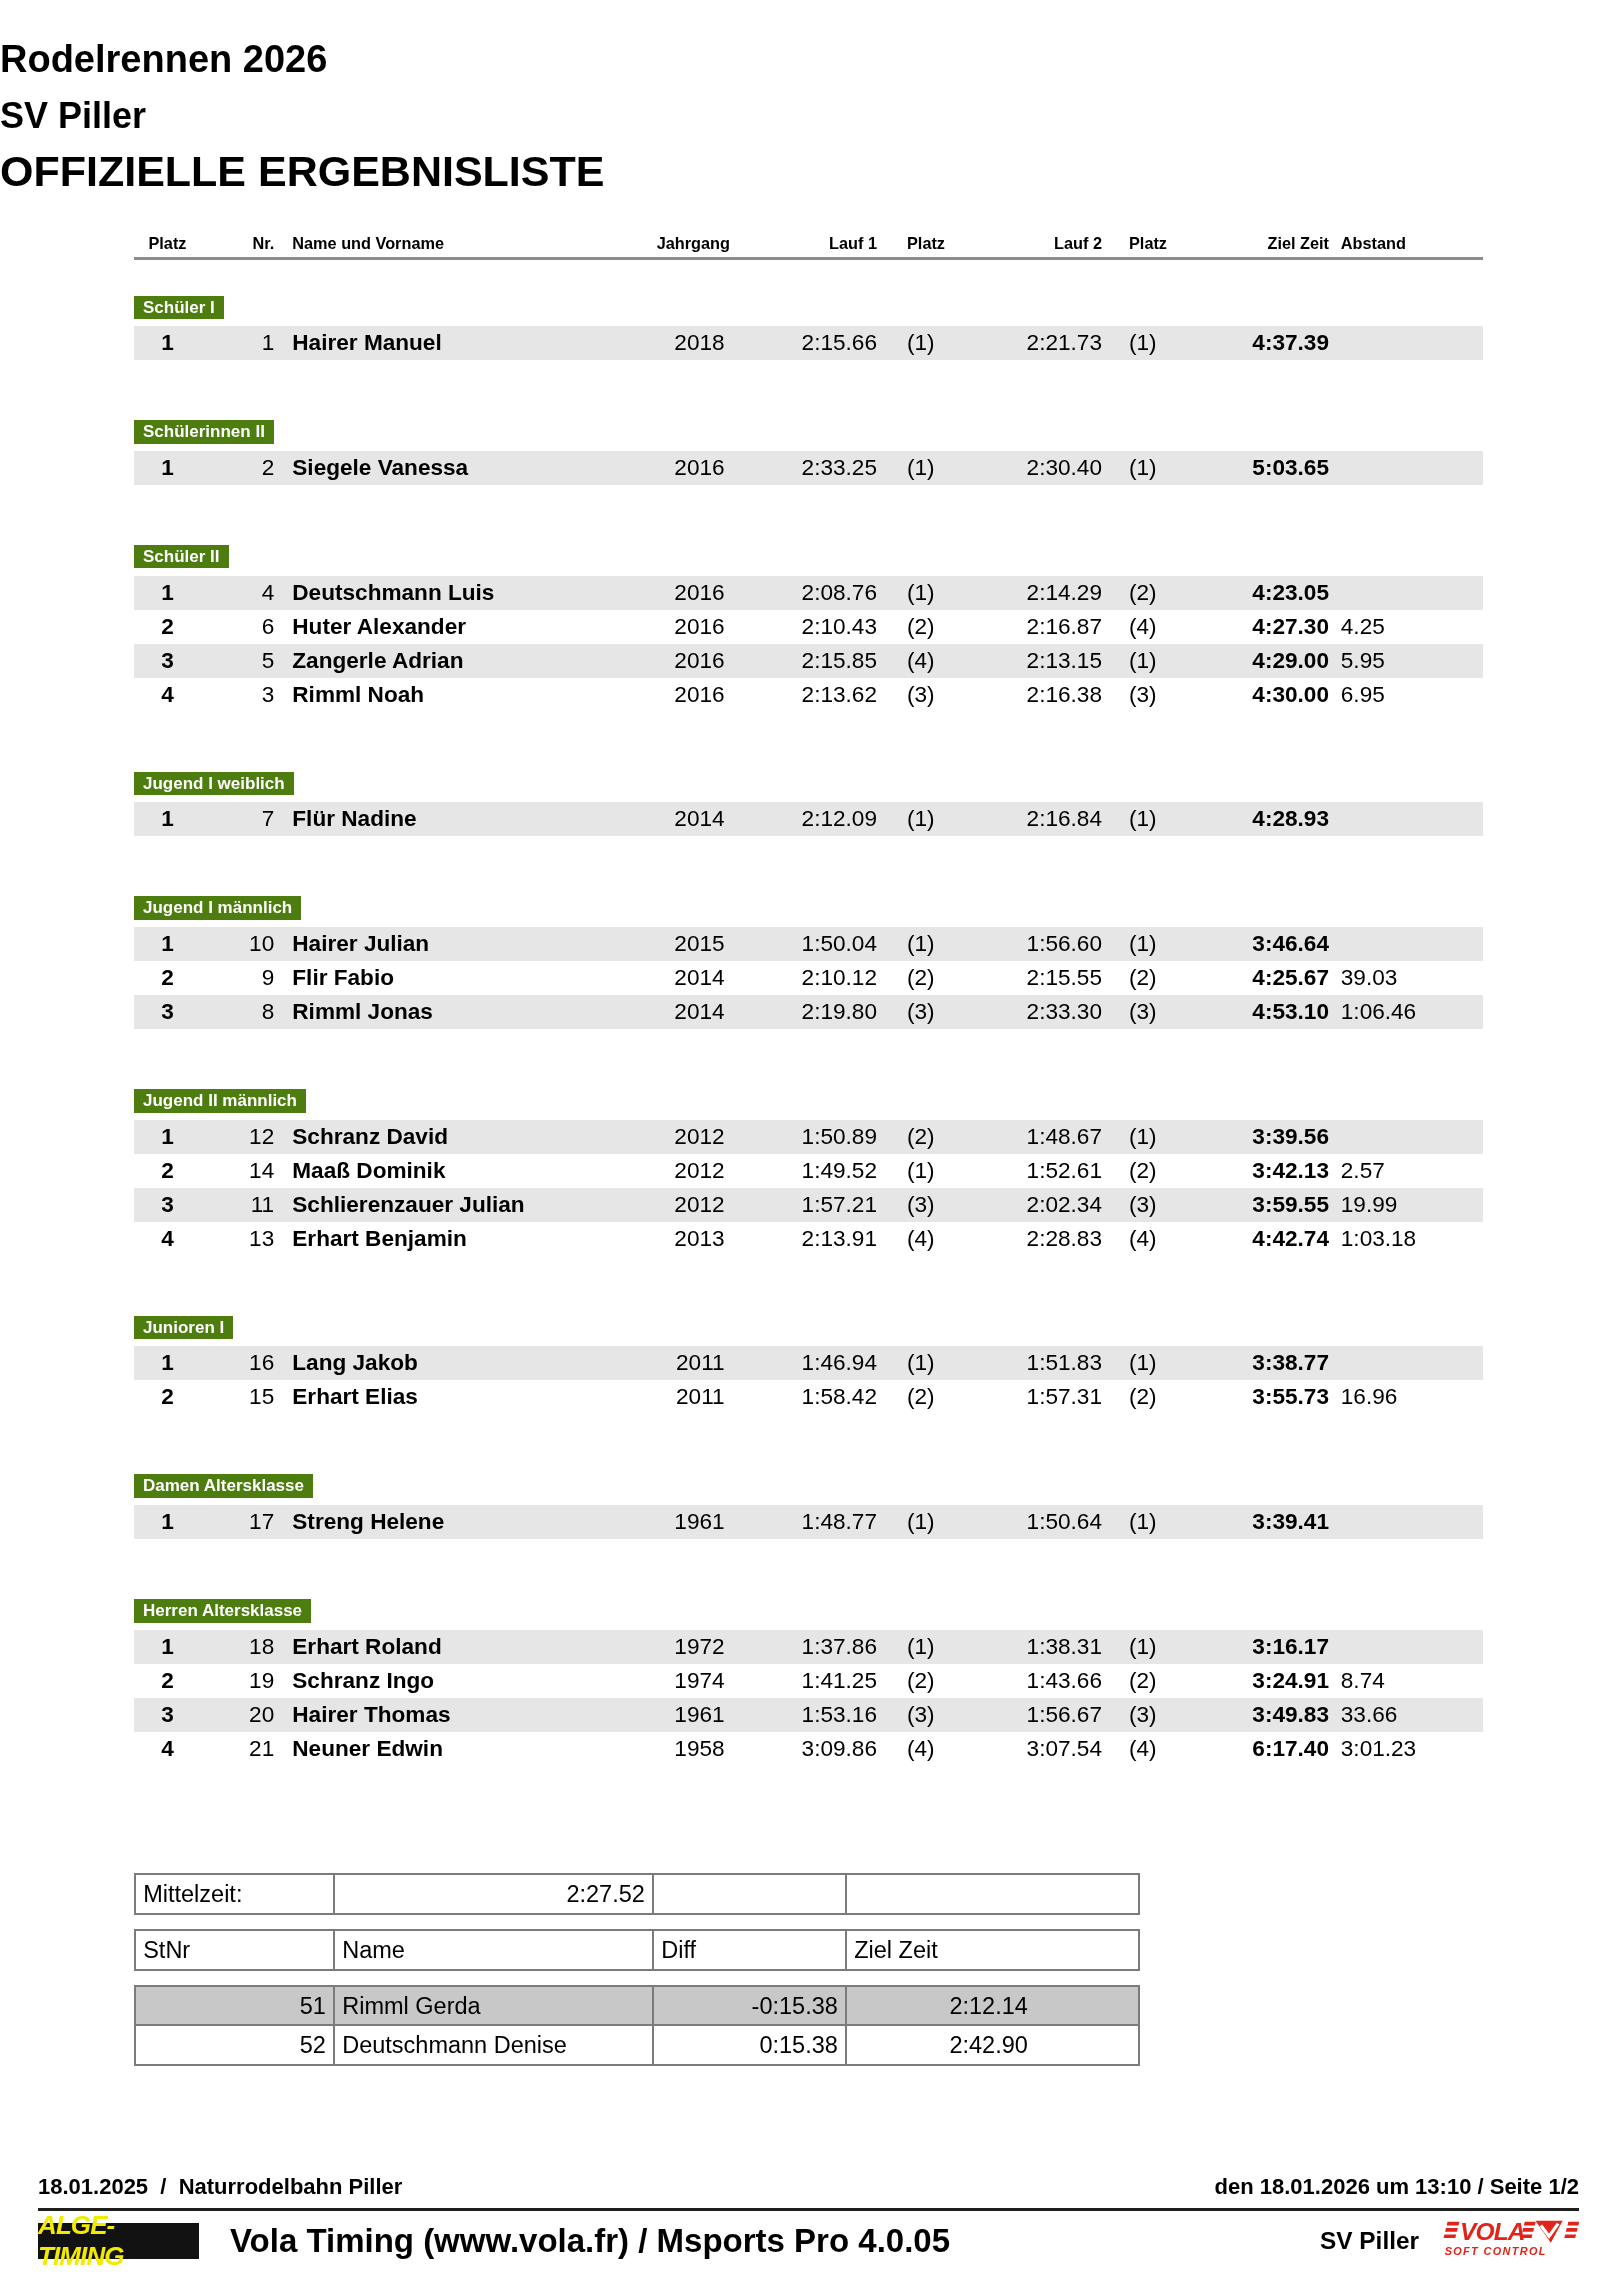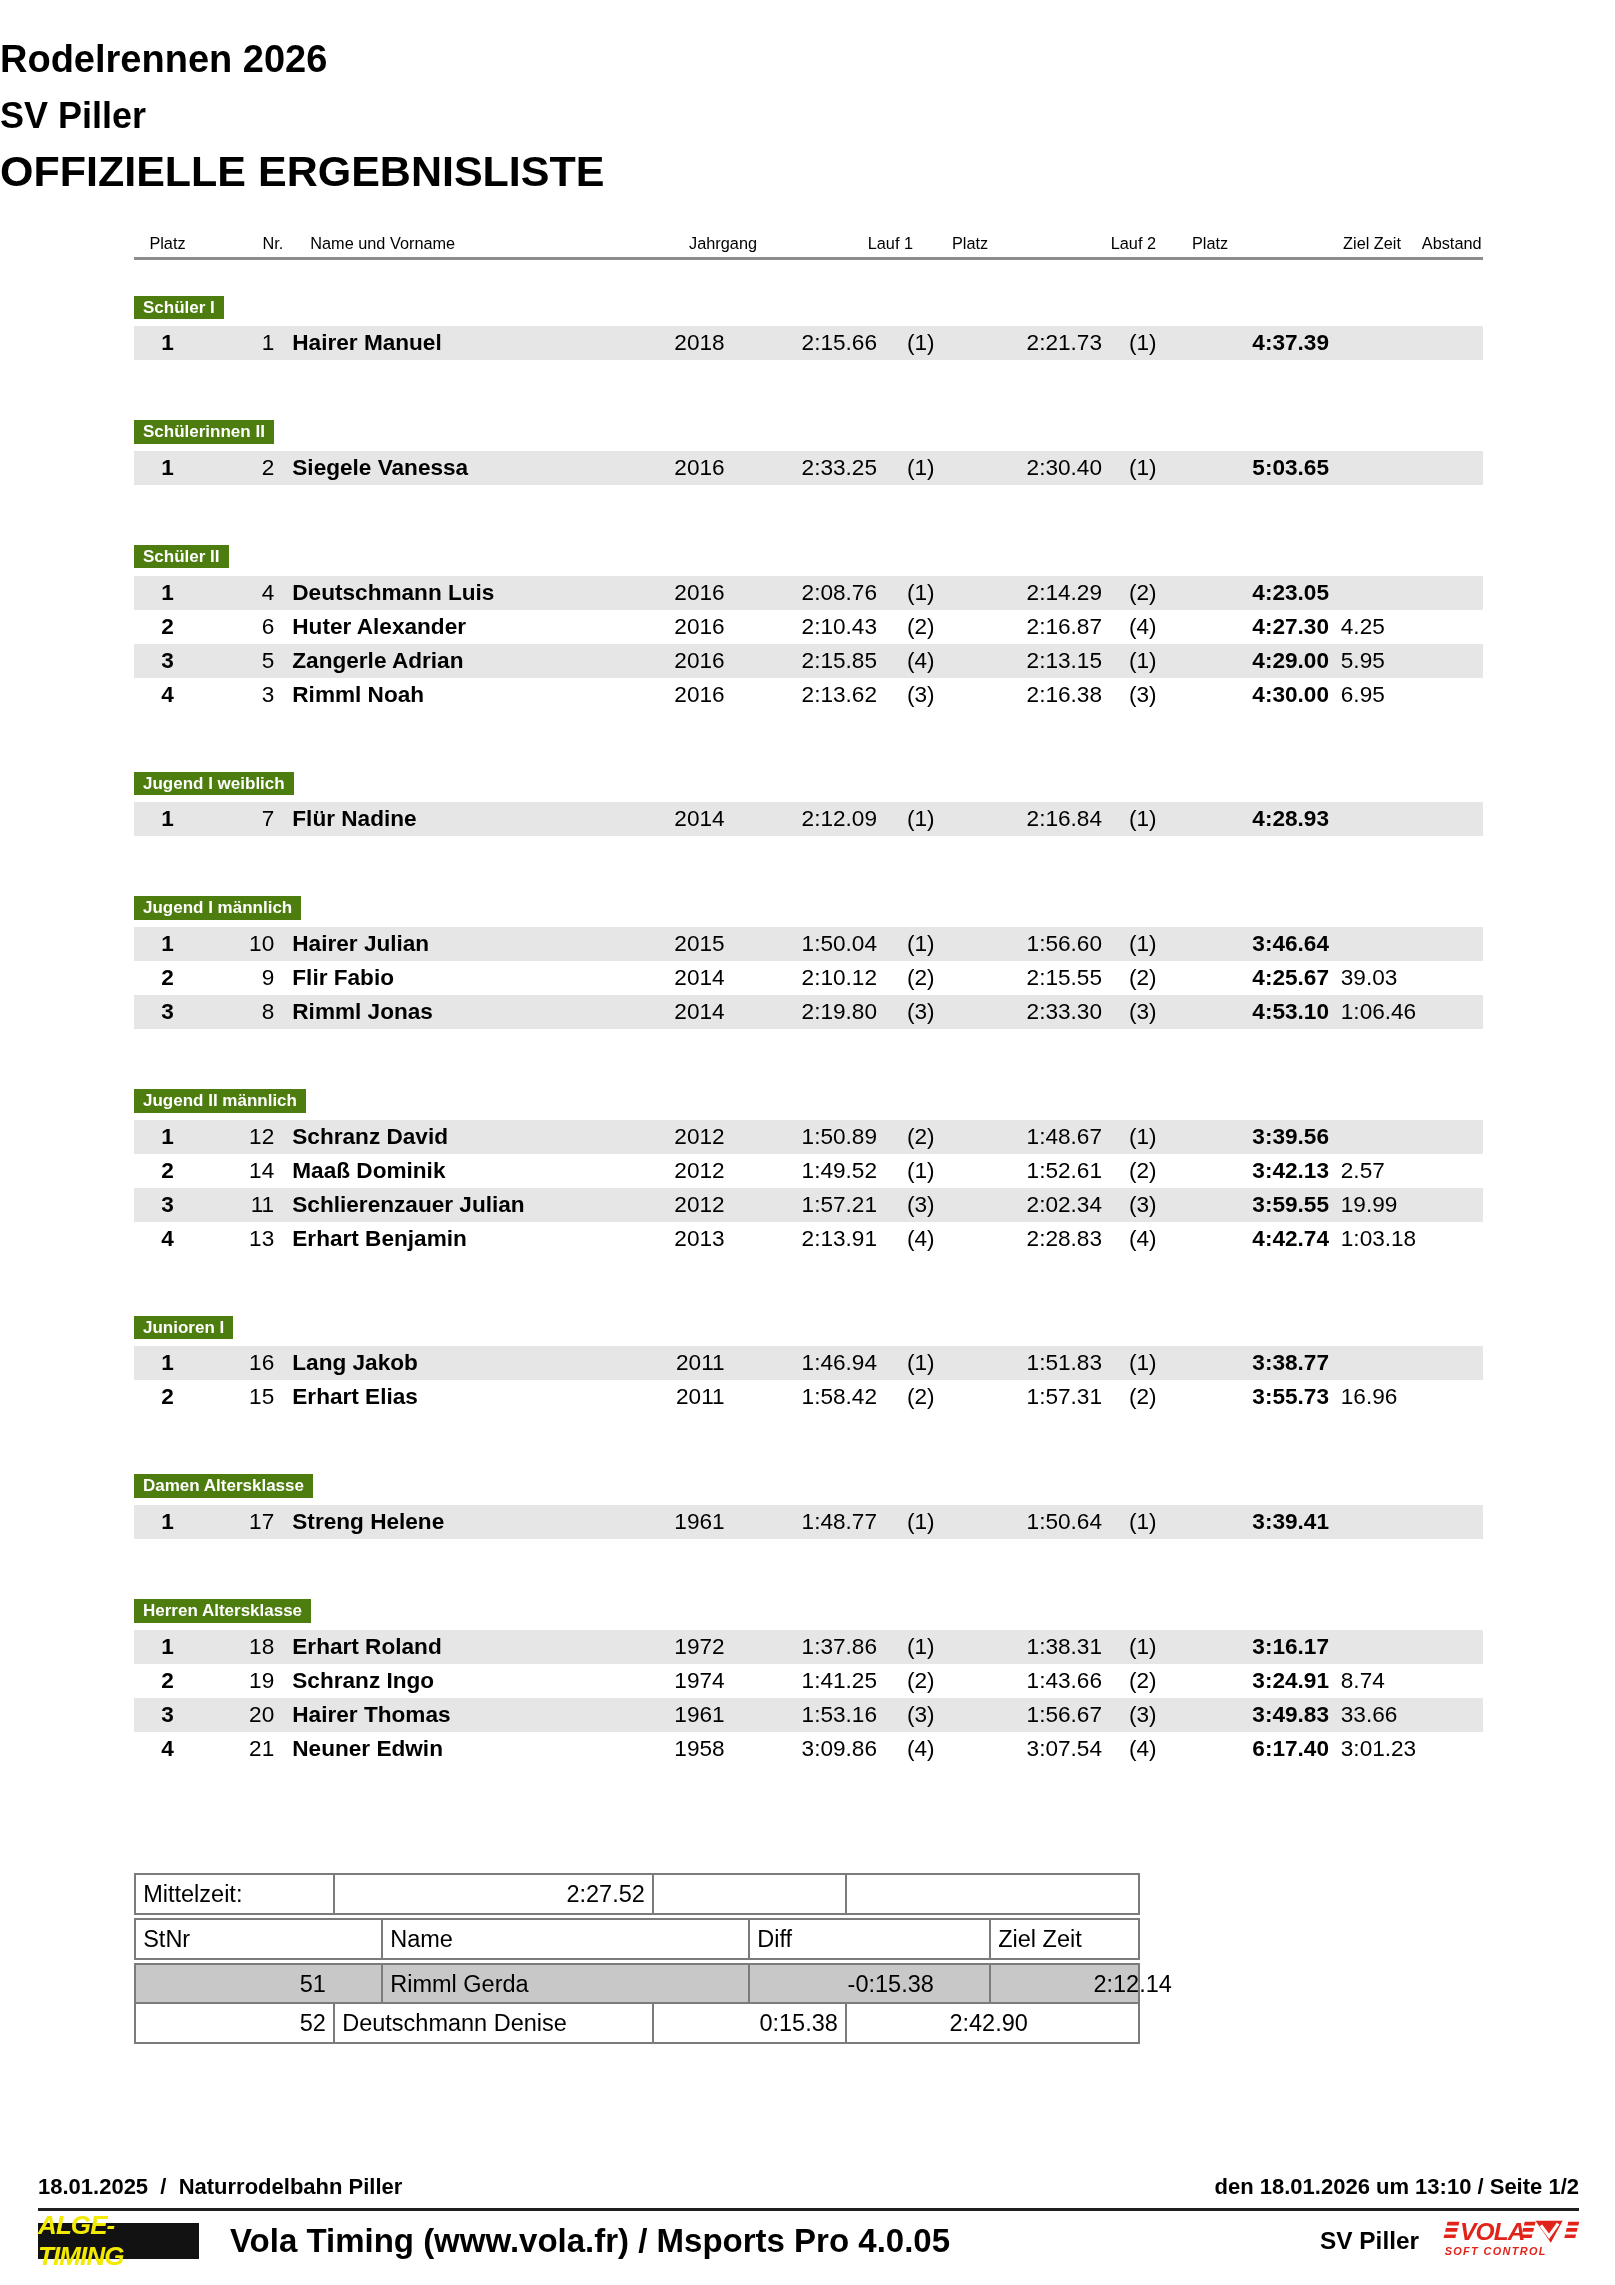--- a/index.html
+++ b/index.html
@@ -16,21 +16,21 @@
   .doc-listtitle{ font-size:43px; font-weight:bold; line-height:34px; margin:0; }
 
   
   .content { position:absolute; left:134px; top:233px; width:1349px; }
 
   .grid10 {
     display:grid;
     grid-template-columns:67px 75px 374px 80px 147px 81px 144px 81px 146px 156px;
     align-items:center;
   }
-  .colheader { padding-bottom:3.6px; border-bottom:3.6px solid #8c8c8c; font-size:16.3px; font-weight:normal; line-height:20px;gap:9px; }
+  .colheader { padding-bottom:3.6px; border-bottom:3.6px solid #8c8c8c; font-size:16.3px; font-weight:bold; line-height:20px; }
   .colheader .hc { white-space:nowrap; }
 
   .c-center { text-align:center; }
   .c-right  { text-align:right; }
   .c-left   { text-align:left; }
   .pl-name  { padding-left:16.3px; }
   .pl-pl1   { padding-left:30px; }
   .pl-pl2   { padding-left:27px; }
   .pl-abst  { padding-left:11.8px; }
   .pr-jahr  { padding-right:5.4px; }
@@ -50,21 +50,21 @@
 
   
   .summary { position:absolute; left:134px; top:1873px; width:1006px; font-size:23.5px; }
   .srow {
     display:grid; grid-template-columns:197px 319px 193px 190px;
     border:2.7px solid #7b7b7b; height:38px; line-height:38px;
     background:#fff; box-sizing:content-box;
   }
   .srow .scell { border-left:2.7px solid #7b7b7b; padding:0 7.2px; white-space:nowrap; overflow:hidden; }
   .srow .scell:first-child { border-left:none; }
-  .srow.gap { margin-top:3px;gap:48px; }
+  .srow.gap { margin-top:14px; }
   .srow.joined { margin-top:-2.7px; }
   .srow.shaded { background:#c8c8c8; }
 
   
   .footer-meta {
     position:absolute; top:2174px; left:38px; width:1541px;
     display:flex; justify-content:space-between;
     font-size:22px; font-weight:bold; white-space:pre;
   }
   .footer-rule { position:absolute; top:2208px; left:38px; width:1541px; height:2.7px; background:#1f1f1f; }

